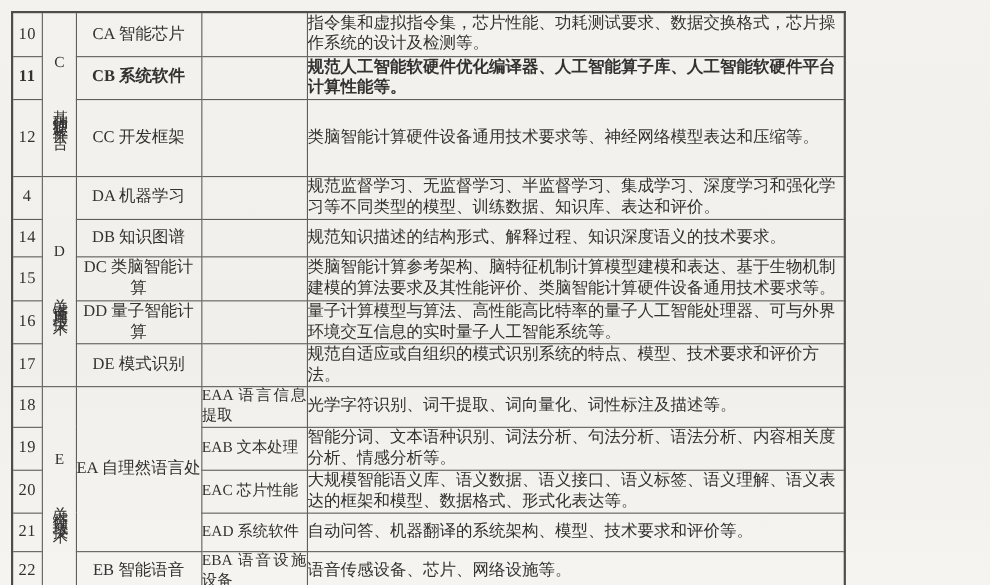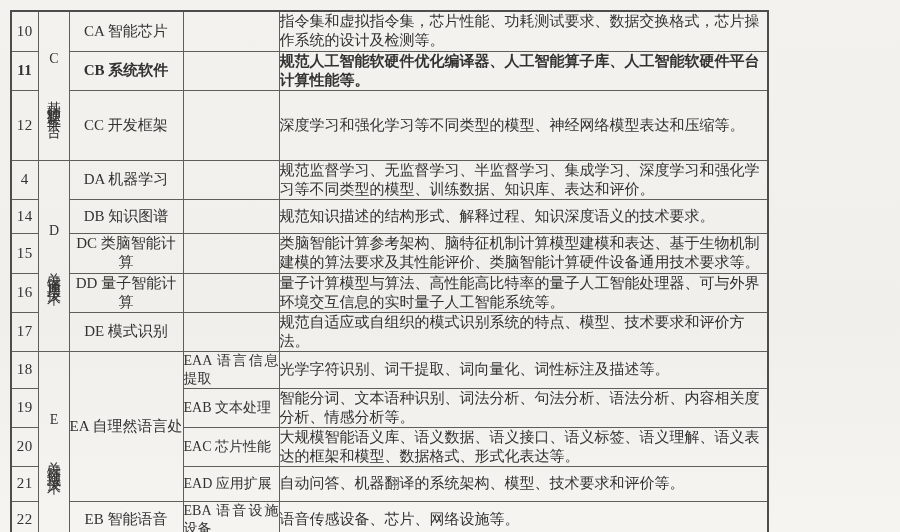--- a/index.html
+++ b/index.html
@@ -115,21 +115,21 @@
       <tr class="r11">
         <td class="num">11</td>
         <td class="cat">CB 系统软件</td>
         <td class="sub"></td>
         <td class="desc">规范人工智能软硬件优化编译器、人工智能算子库、人工智能软硬件平台计算性能等。</td>
       </tr>
       <tr class="r12">
         <td class="num">12</td>
         <td class="cat">CC 开发框架</td>
         <td class="sub"></td>
-        <td class="desc">深度学习和强化学习等不同类型的模型、神经网络模型表达和压缩等。</td>
+        <td class="desc">类脑智能计算硬件设备通用技术要求等、神经网络模型表达和压缩等。</td>
       </tr>
       <tr class="r13">
         <td class="num">4</td>
         <td class="group" rowspan="5"><span class="vtext">D 关键通用技术</span></td>
         <td class="cat">DA 机器学习</td>
         <td class="sub"></td>
         <td class="desc">规范监督学习、无监督学习、半监督学习、集成学习、深度学习和强化学习等不同类型的模型、训练数据、知识库、表达和评价。</td>
       </tr>
       <tr class="r14">
         <td class="num">14</td>
@@ -167,21 +167,21 @@
         <td class="sub">EAB 文本处理</td>
         <td class="desc">智能分词、文本语种识别、词法分析、句法分析、语法分析、内容相关度分析、情感分析等。</td>
       </tr>
       <tr class="r20">
         <td class="num">20</td>
         <td class="sub">EAC 芯片性能</td>
         <td class="desc">大规模智能语义库、语义数据、语义接口、语义标签、语义理解、语义表达的框架和模型、数据格式、形式化表达等。</td>
       </tr>
       <tr class="r21">
         <td class="num">21</td>
-        <td class="sub">EAD 应用扩展</td>
+        <td class="sub">EAD 系统软件</td>
         <td class="desc">自动问答、机器翻译的系统架构、模型、技术要求和评价等。</td>
       </tr>
       <tr class="r22">
         <td class="num">22</td>
         <td class="cat">EB 智能语音</td>
         <td class="sub">EBA 语音设施设备</td>
         <td class="desc">语音传感设备、芯片、网络设施等。</td>
       </tr>
     </tbody>
   </table>

